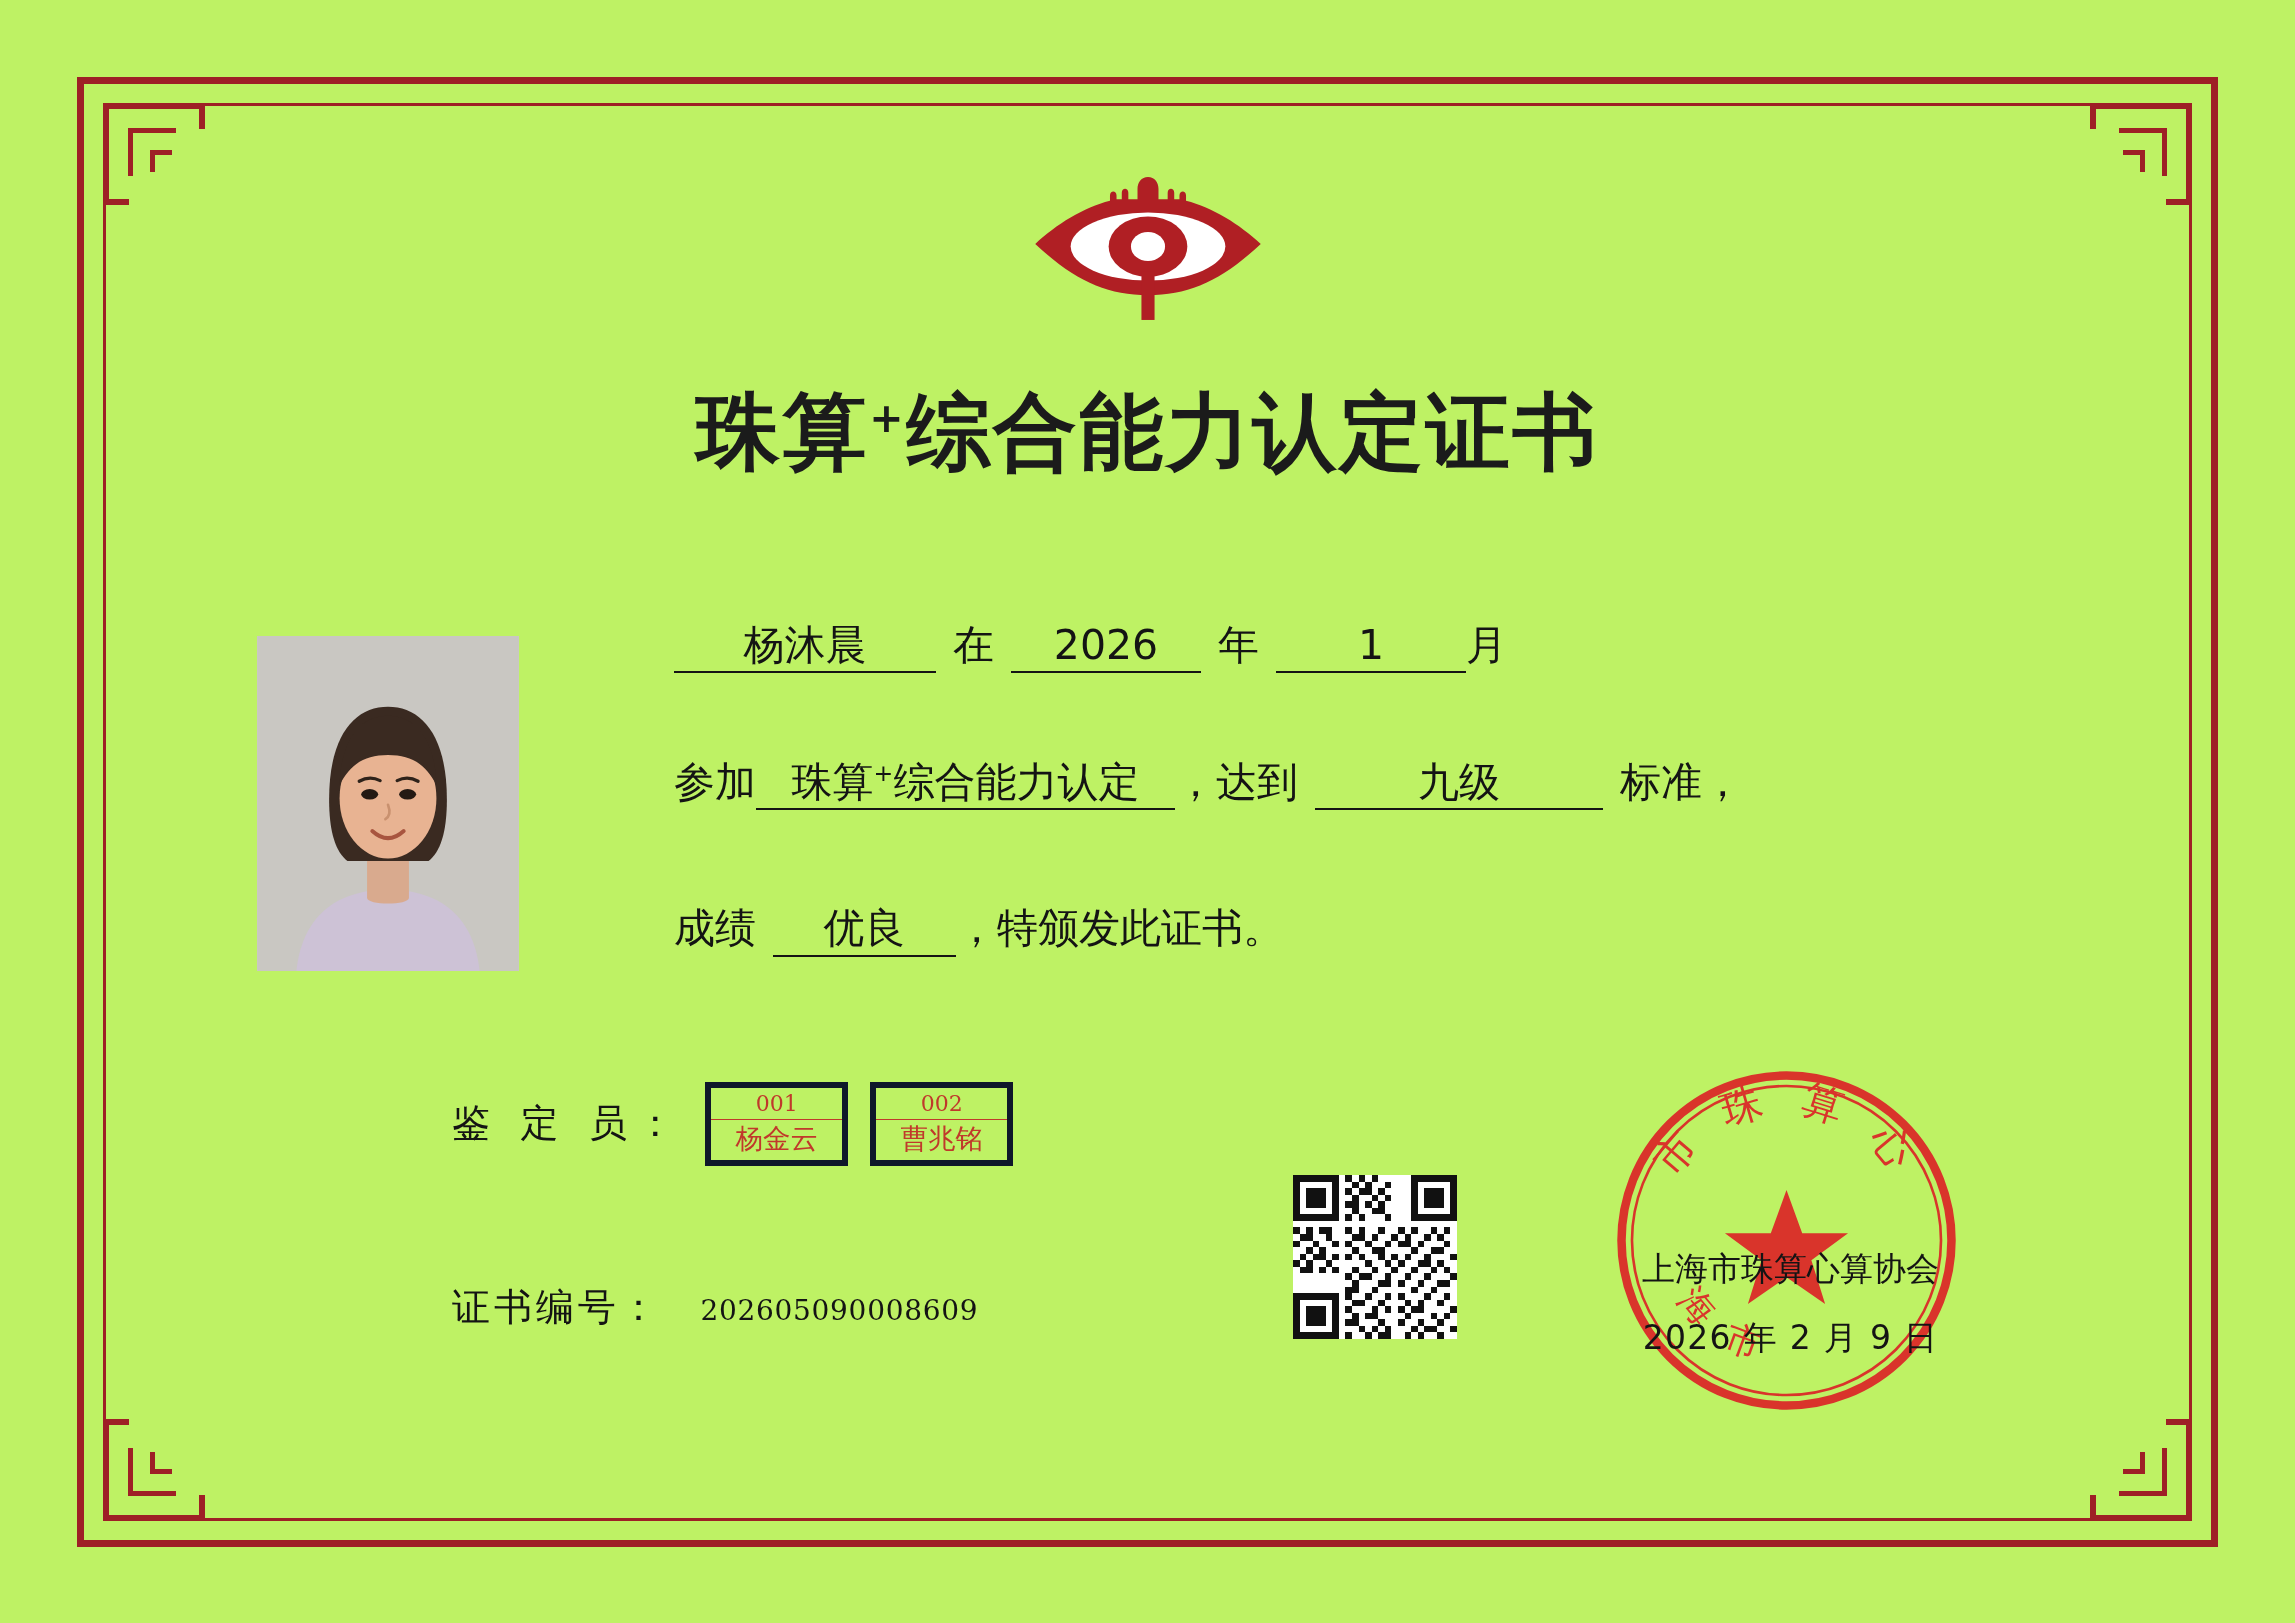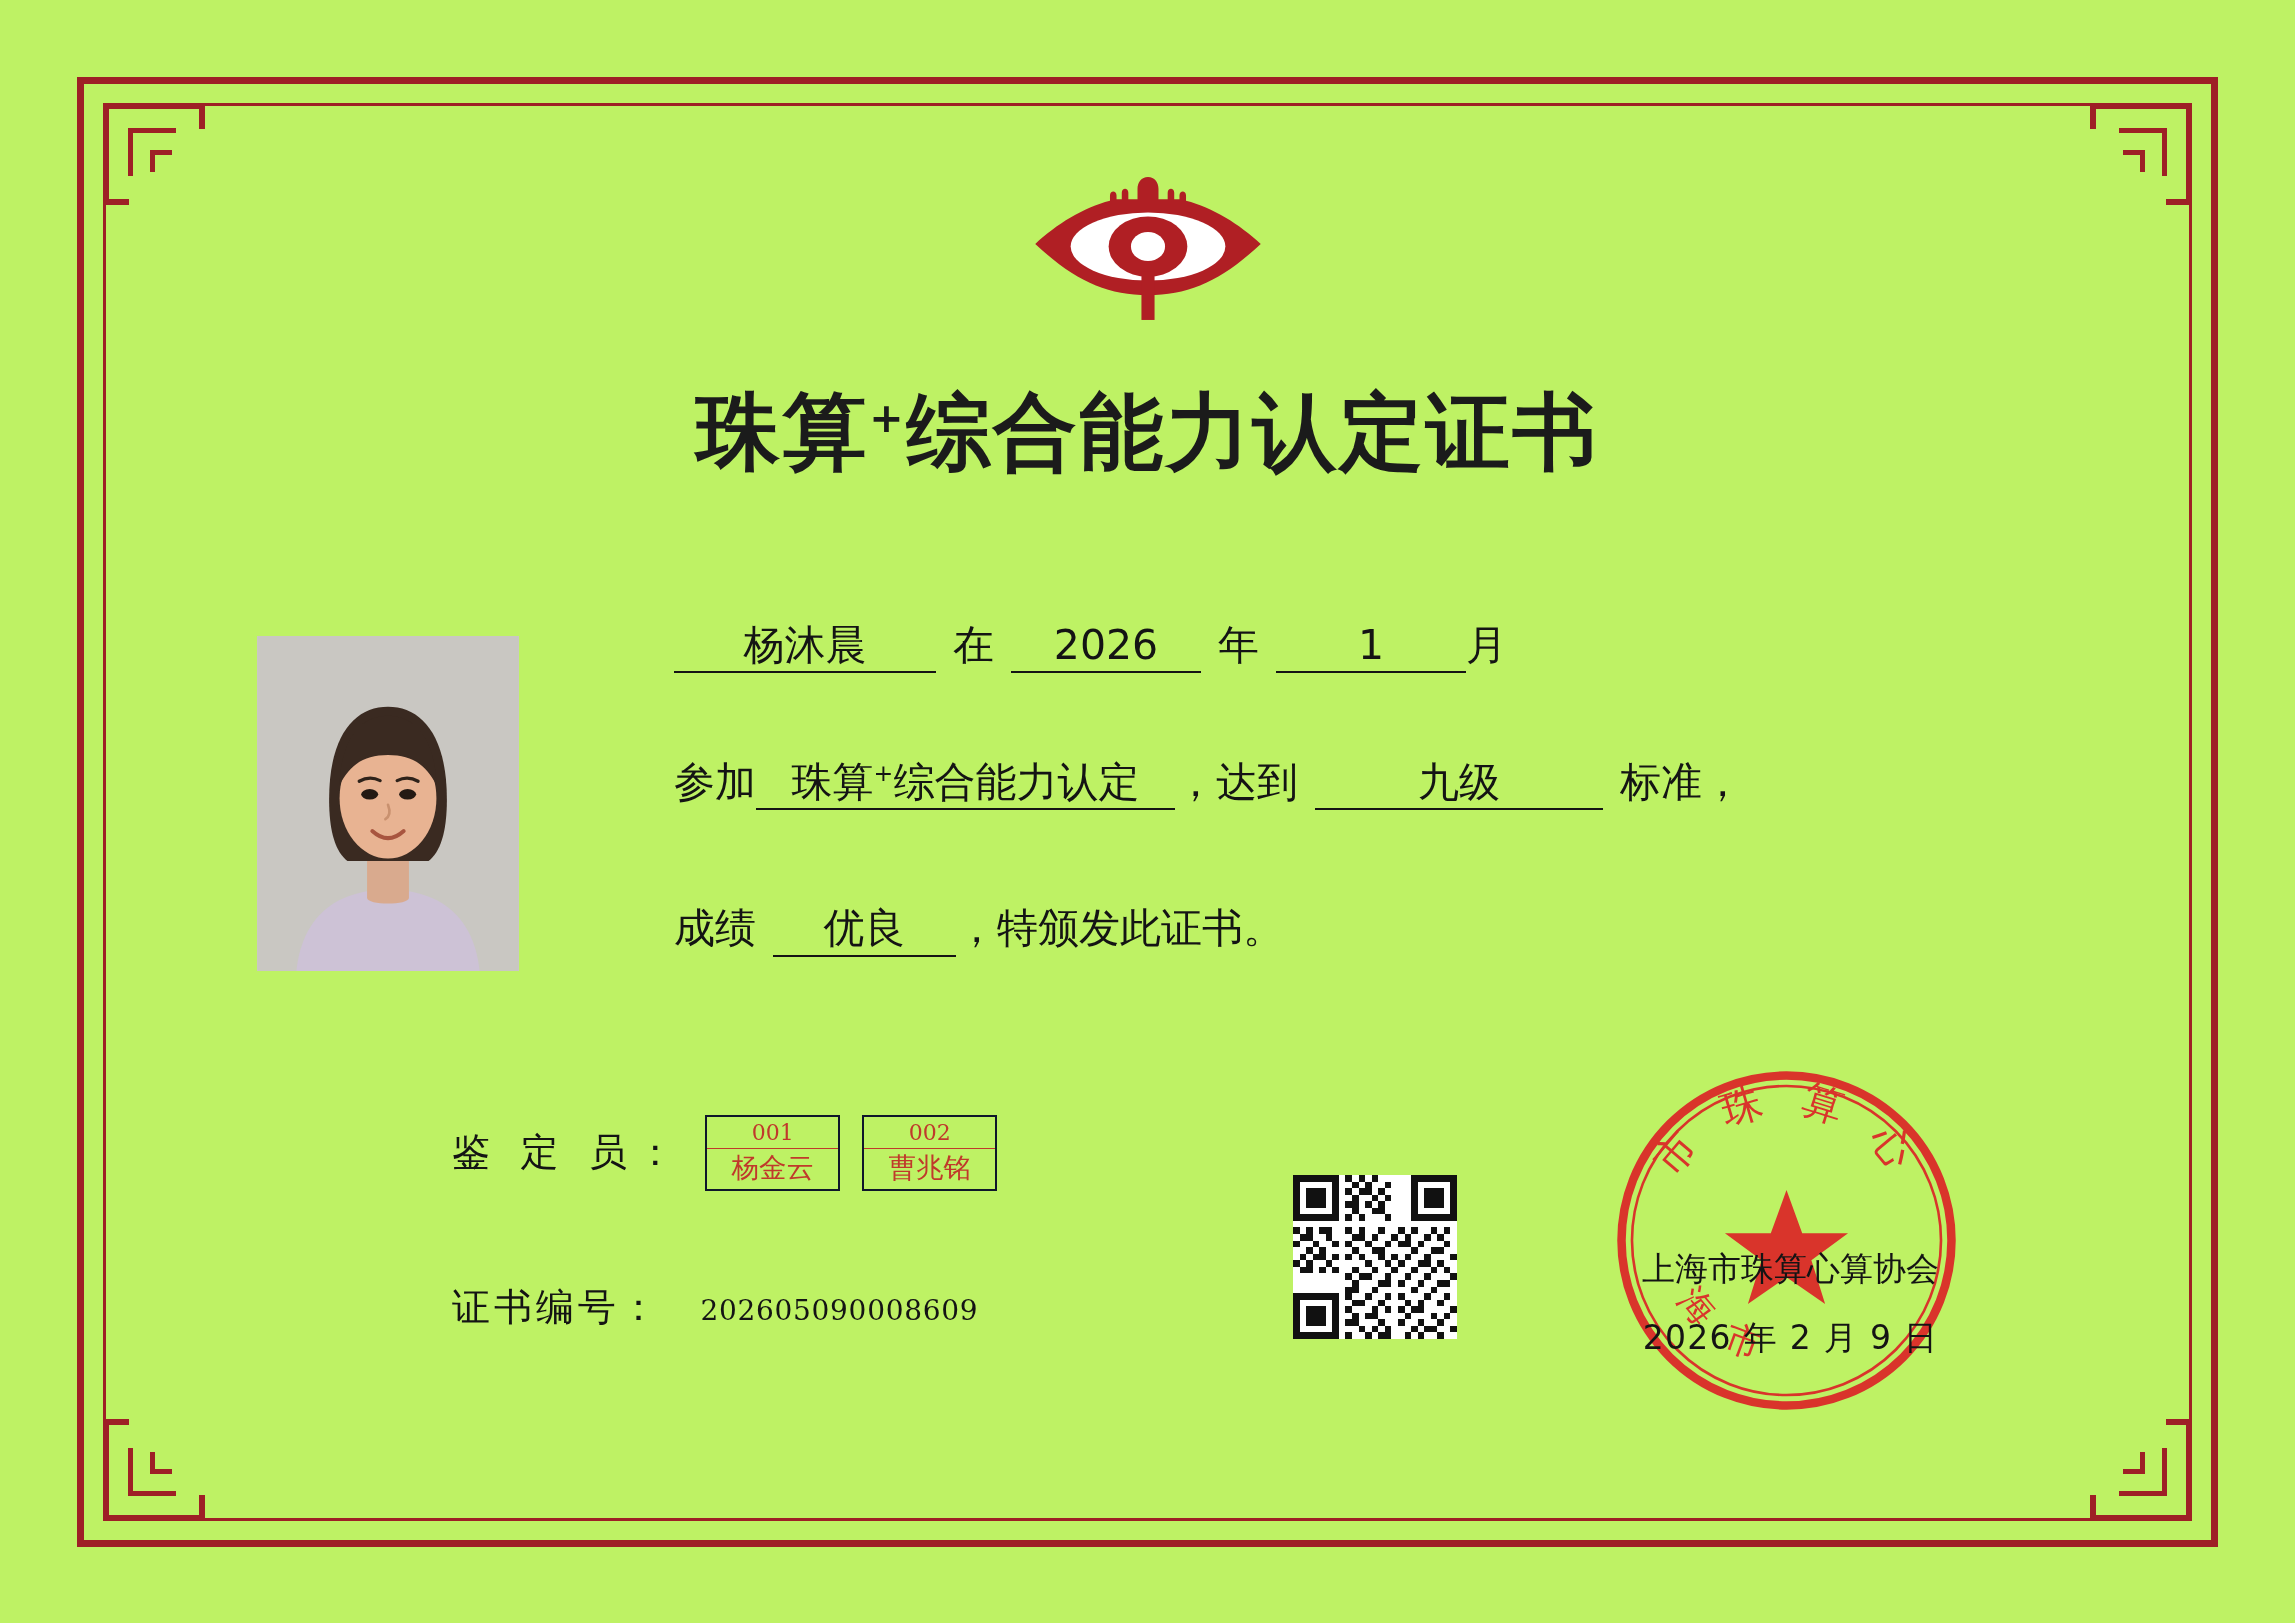--- a/index.html
+++ b/index.html
@@ -143,32 +143,32 @@
 
   .sup-small {
     font-size: 23.6px;
     vertical-align: super;
   }
 
   
   .examiner-row {
     position: absolute;
     left: 452px;
-    top: 1115px;
+    top: 1082px;
     display: flex;
     align-items: center;
     font-size: 38px;
     color: #141414;
     font-family: "DejaVu Sans", "Liberation Sans", sans-serif;
   }
   .examiner-label { letter-spacing: 9.2px; }
   .stamp-box {
     width: 131px;
     margin-left: 22px;
-    border: 2px solid #0f172a;
+    border: 6px solid #0f172a;
     text-align: center;
     color: #c0392b;
     font-family: "DejaVu Serif", "Liberation Serif", serif;
     line-height: 1.22;
   }
   .stamp-box .no   { font-size: 22px; border-bottom: 1.3px solid #c0392b; padding: 2.6px 0 1.3px; }
   .stamp-box .nm   { font-size: 27.5px; padding: 2.6px 0 3.9px; }
 
   
   .certno-row {

